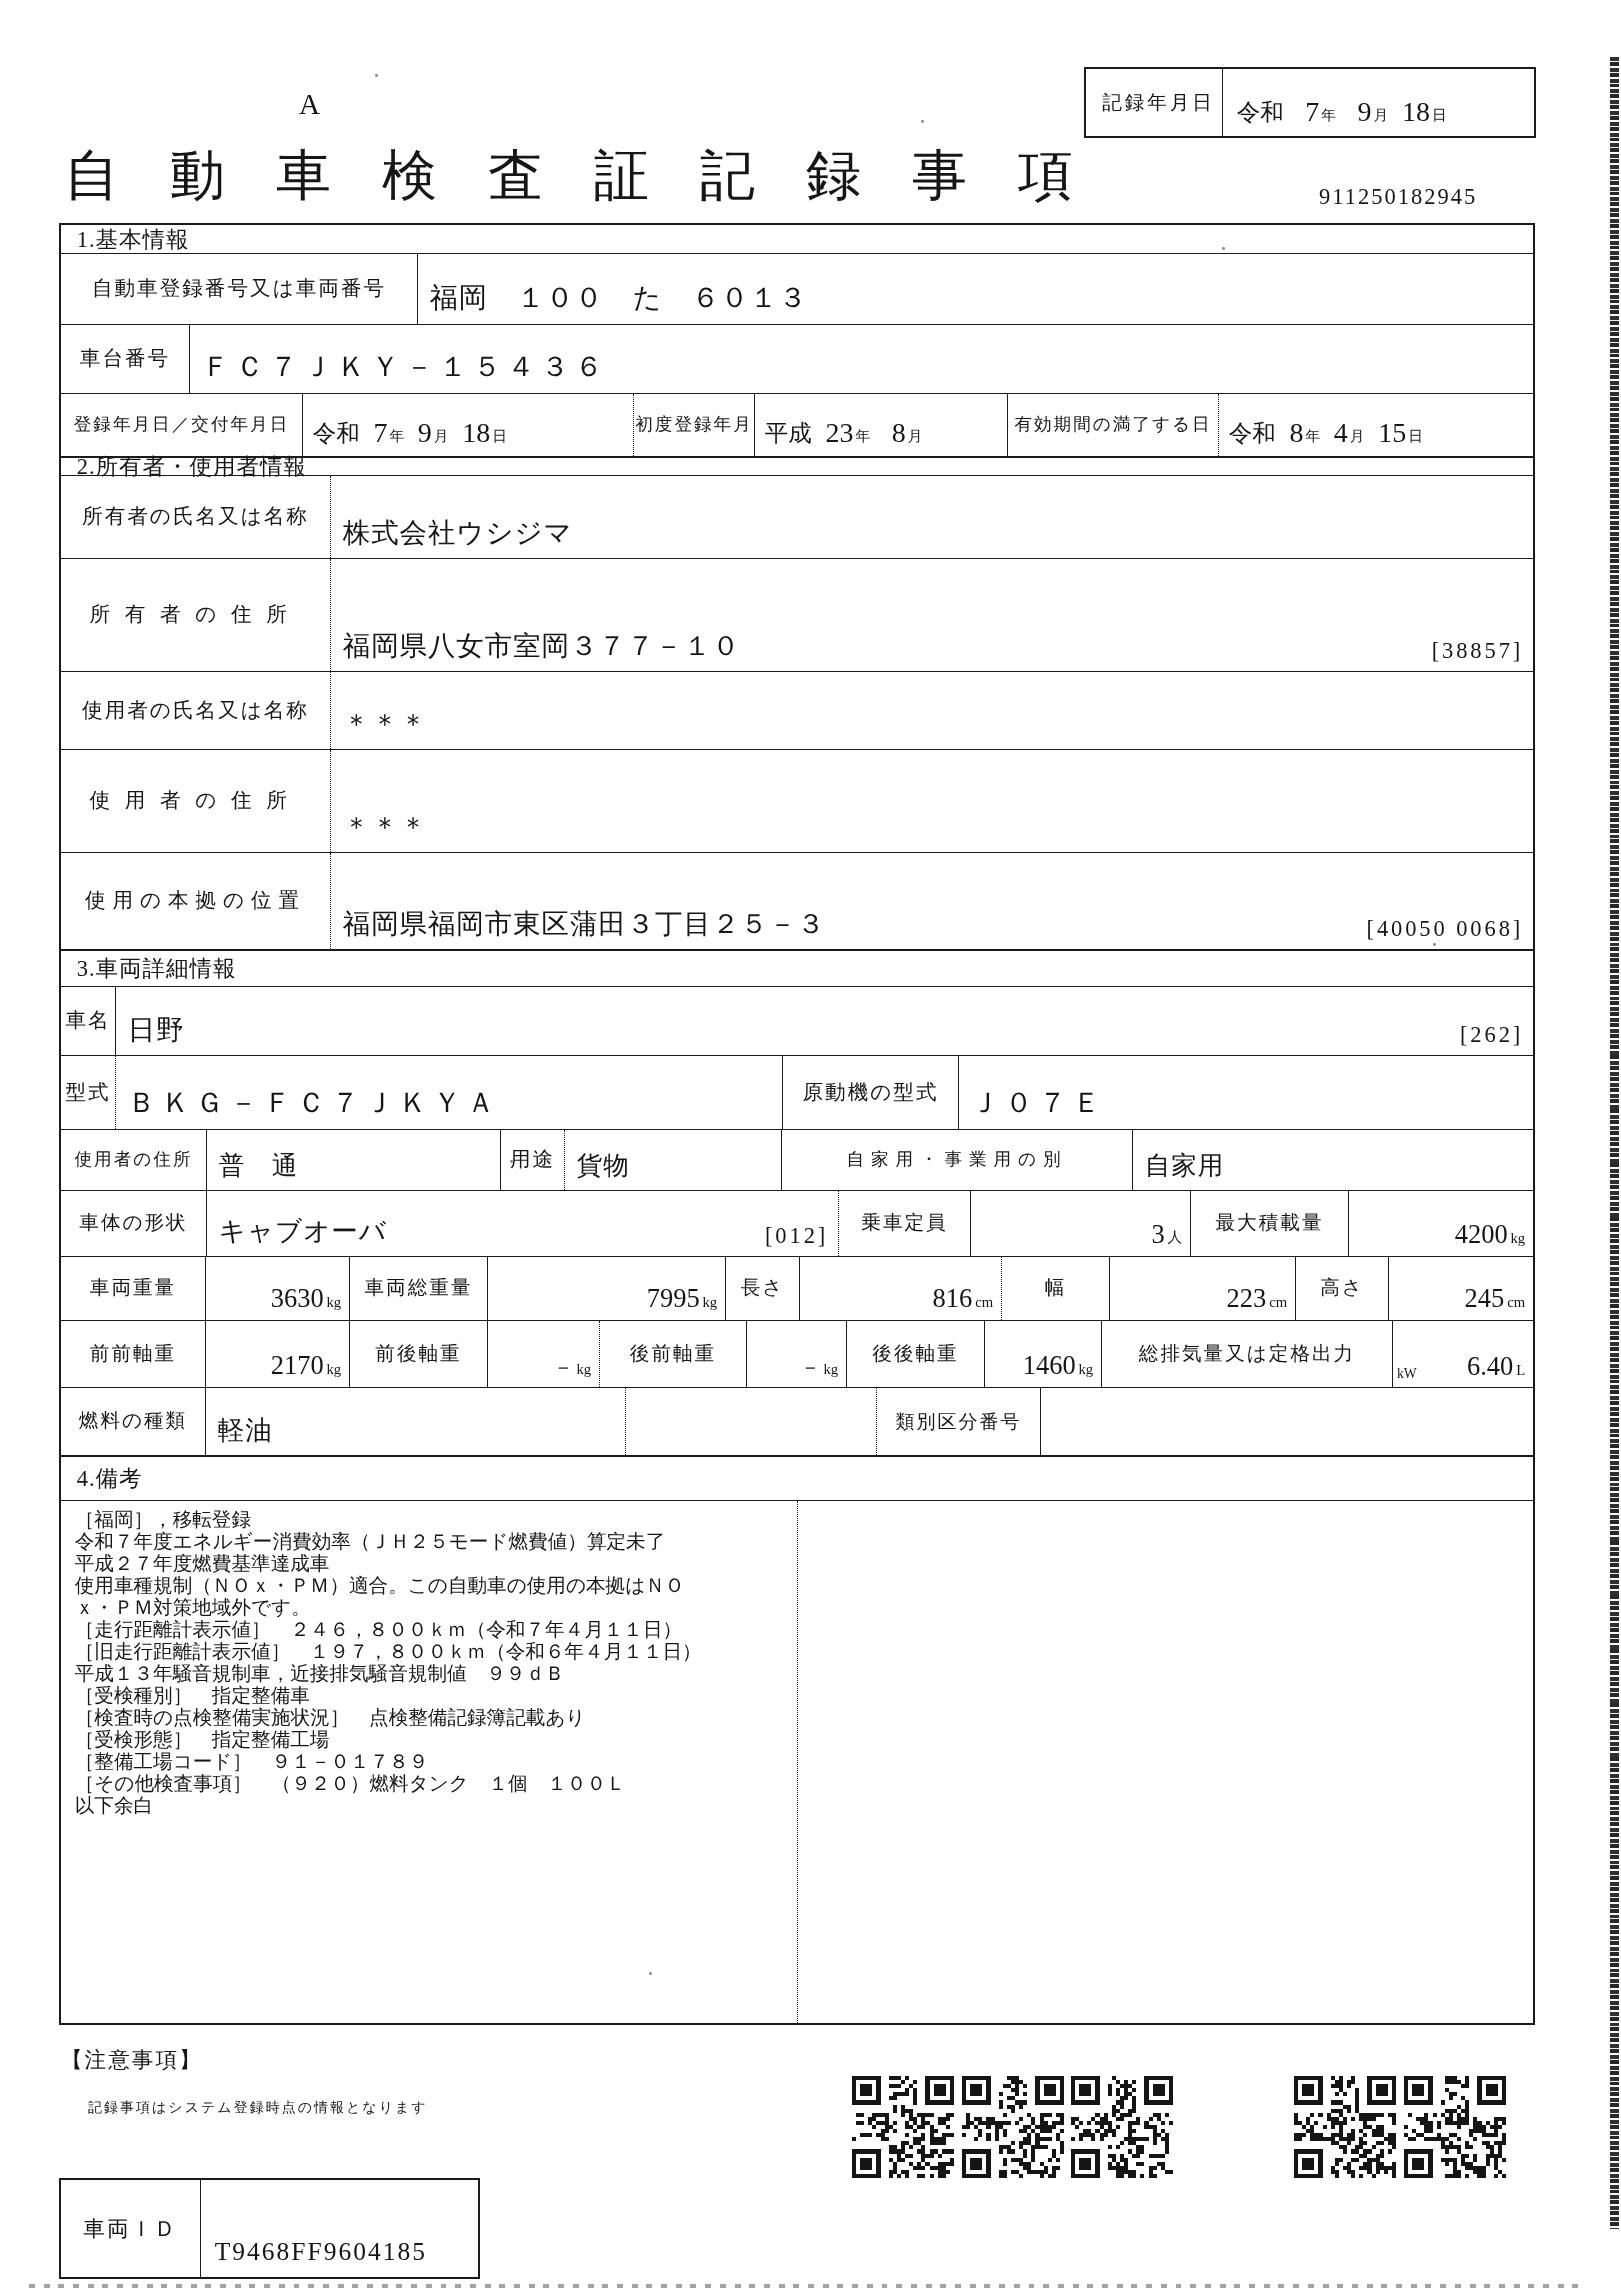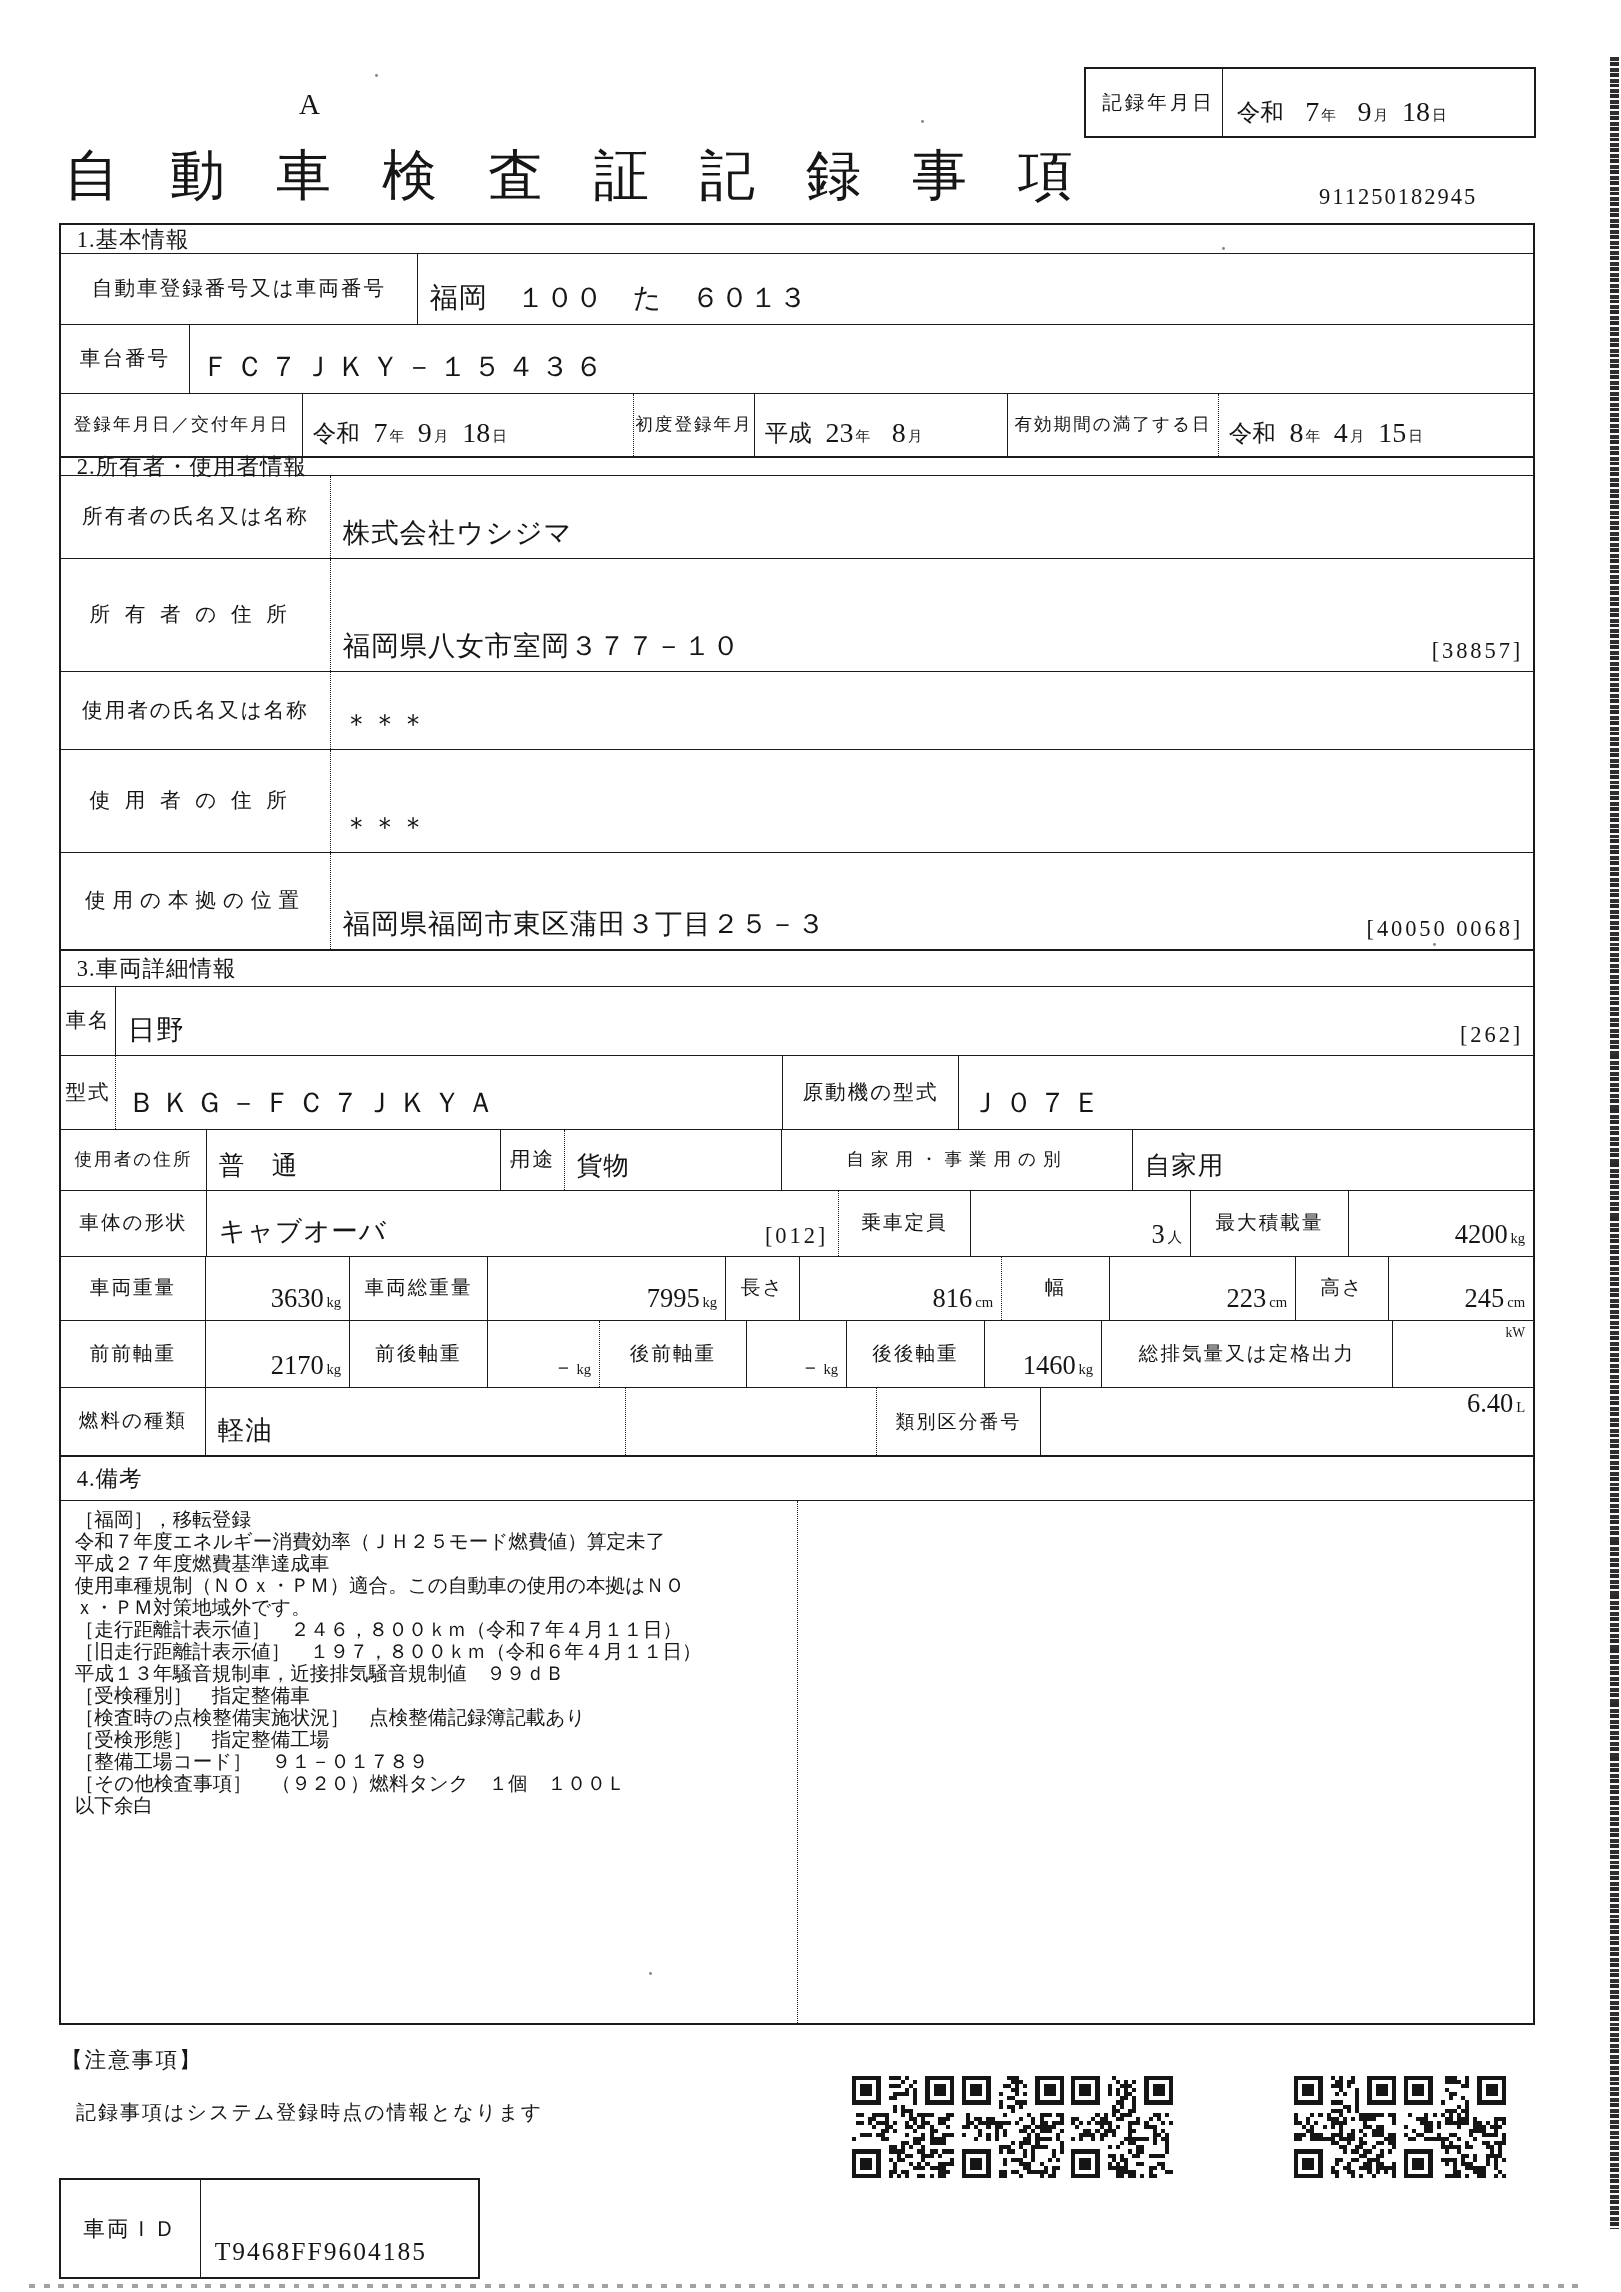--- a/index.html
+++ b/index.html
@@ -33,29 +33,29 @@
   .num{align-items:flex-end;justify-content:flex-end;padding:0 7.8px 5.9px 3.9px;white-space:nowrap;}
   .mnum{font-size:26.5px;}
   .mdash{font-size:20.6px;}
   .munit{font-size:14.7px;padding:0 0 2.9px 2.9px;}
   .code{position:absolute;right:9.8px;bottom:6.9px;font-size:22.5px;letter-spacing:2.9px;white-space:nowrap;}
   .era{font-size:23.5px;}
   .dnum{font-size:28px;margin-left:21.6px;}
   .dnum.tight{margin-left:13.7px;}
   .dunit{font-size:14.7px;padding:0 0 2.9px 2px;}
   .date{align-items:flex-end;padding:0 5.9px 6.9px 9.8px;white-space:nowrap;}
-  .disp{flex-direction:column;align-items:flex-end;justify-content:flex-start;padding:3.9px 7.8px 4.9px 3.9px;gap:47px;}
+  .disp{flex-direction:row;align-items:flex-end;justify-content:space-between;padding:3.9px 7.8px 4.9px 3.9px;}
   .disprow{display:flex;align-items:flex-end;}
   .dispkw{font-size:13.7px;}
   
   .bk-left{width:737px;border-right:1.5px dotted #1b1b1b;padding:7.8px 0 0 13.7px;}
   .bk-line{font-size:19.6px;line-height:22px;white-space:pre;}
   
   .notice-title{position:absolute;left:61px;top:2045px;font-size:21.6px;letter-spacing:2px;}
-  .notice-body{position:absolute;left:76px;top:2099px;font-size:20px;letter-spacing:2px;}
+  .notice-body{position:absolute;left:88px;top:2099px;font-size:14px;letter-spacing:2px;}
   .qr{position:absolute;width:102px;height:102px;top:2076px;}
   .vid-box{position:absolute;left:59px;top:2178px;width:421px;height:101px;border:2px solid #1b1b1b;display:flex;}
   .vid-label{width:140px;border-right:1.5px solid #1b1b1b;display:flex;align-items:center;justify-content:center;
              font-size:21.6px;letter-spacing:2px;}
   .vid-value{flex:1;display:flex;align-items:flex-end;padding:0 3.9px 9.8px 13.7px;font-size:25.5px;letter-spacing:2px;}
   
   .edge-noise{position:absolute;left:1610px;top:57px;width:8.8px;height:2172px;opacity:.9;
     background:repeating-linear-gradient(180deg,#181818 0 3.9px,#ededed 3.9px 4.9px,#101010 4.9px 8.8px,#f7f7f7 8.8px 10.8px);}
   .bottom-noise{position:absolute;left:29px;top:2284px;width:1549px;height:3.9px;opacity:.45;
     background:repeating-linear-gradient(90deg,#333 0 5.9px,transparent 5.9px 14.7px);}

